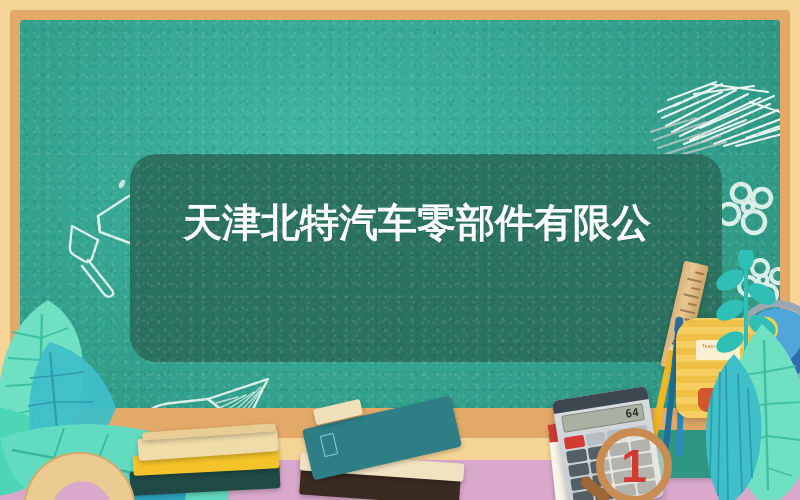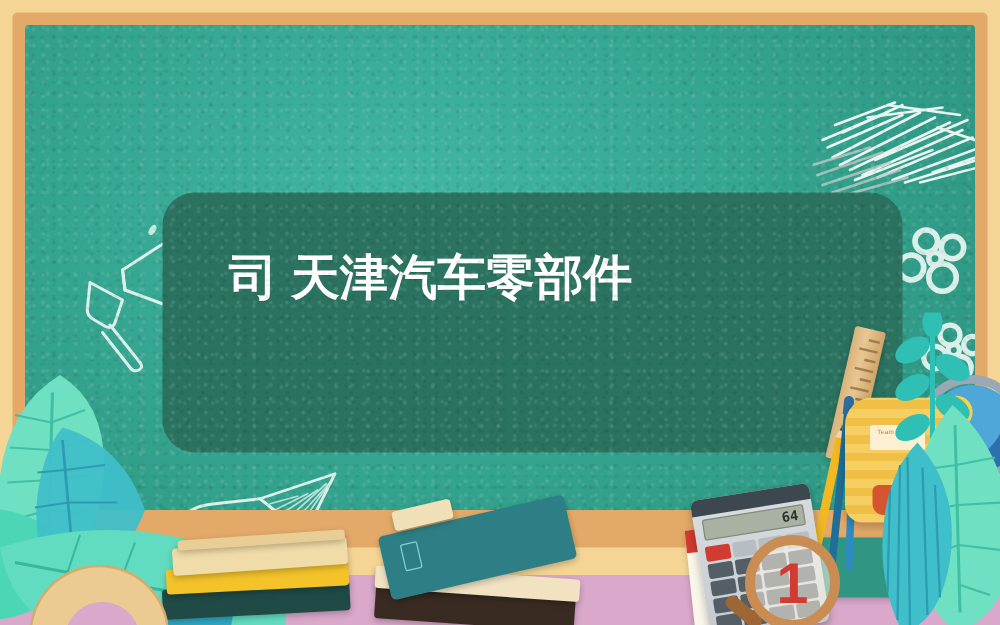--- a/index.html
+++ b/index.html
@@ -228,21 +228,21 @@
         <circle cx="26" cy="12" r="8"></circle>
           <circle cx="44" cy="20" r="7"></circle>
         <circle cx="14" cy="30" r="9"></circle>
           <circle cx="34" cy="38" r="9"></circle>
         <circle cx="29" cy="24" r="4.5"></circle>
       </g>
     </svg>
 
     <div class="title-panel"></div>
     <div class="title-text">
-      <div>司 天津汽车零部件</div>
+      <div>天津北特汽车零部件有限公</div>
     </div>
   </div>
 
   <div class="desk-wood"></div>
   <div class="desk-cream"></div>
   <div class="desk-pink"></div>
 
   <svg class="leafsvg" style="left:-14px; top:288px;" width="210" height="212" viewBox="0 0 210 212">
     <g>
       <path d="M62 12 Q104 38 96 104 Q88 160 40 186 Q6 150 14 92 Q22 36 62 12Z" fill="#6FE0C2"></path>

